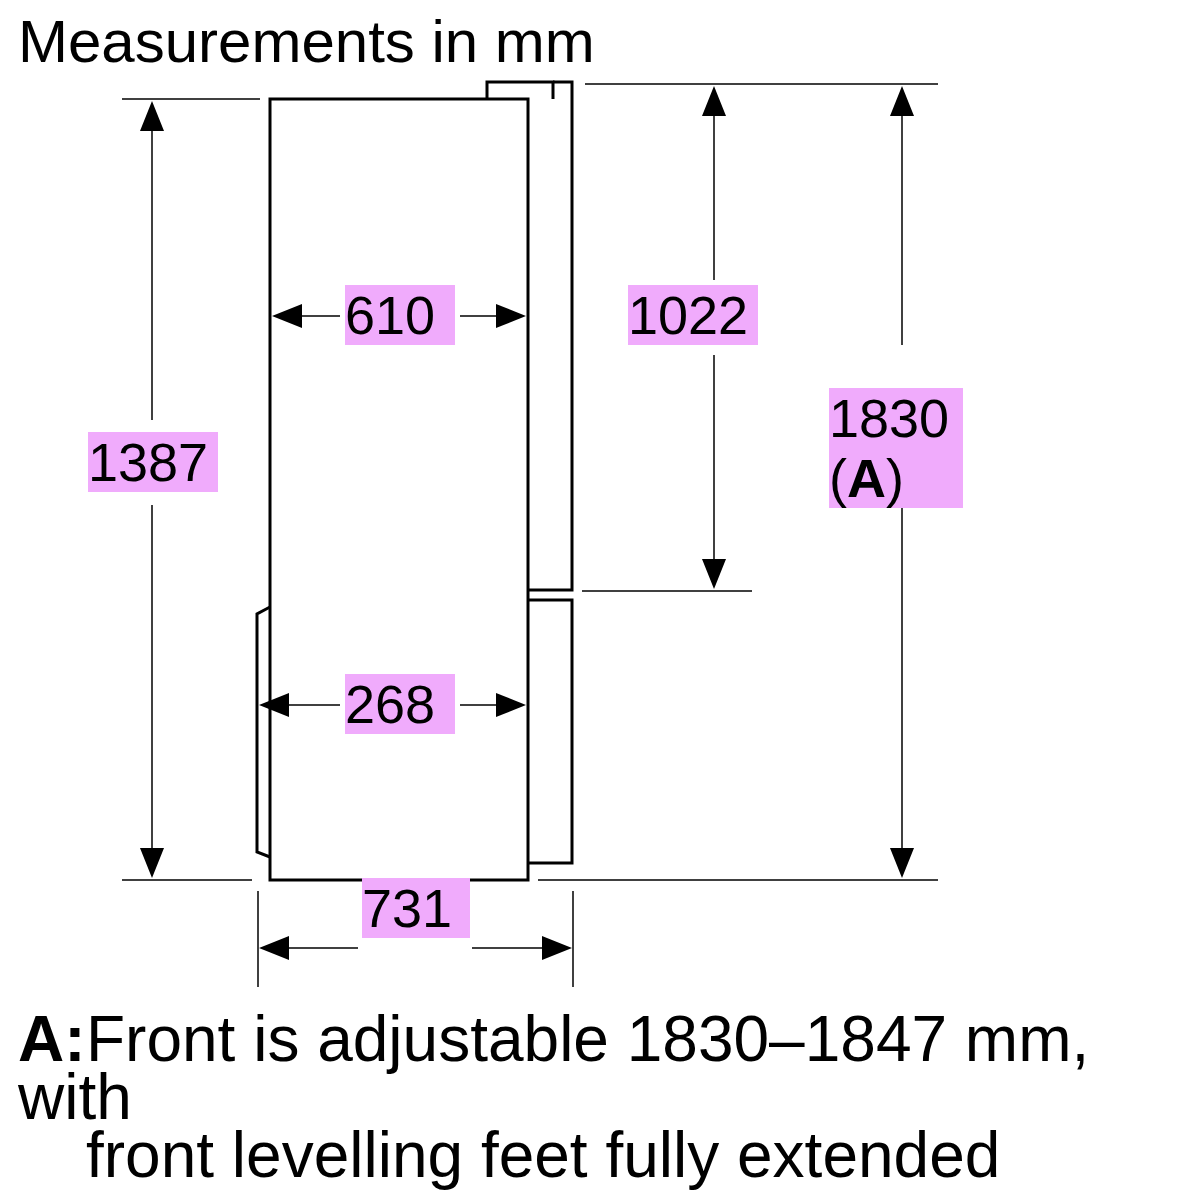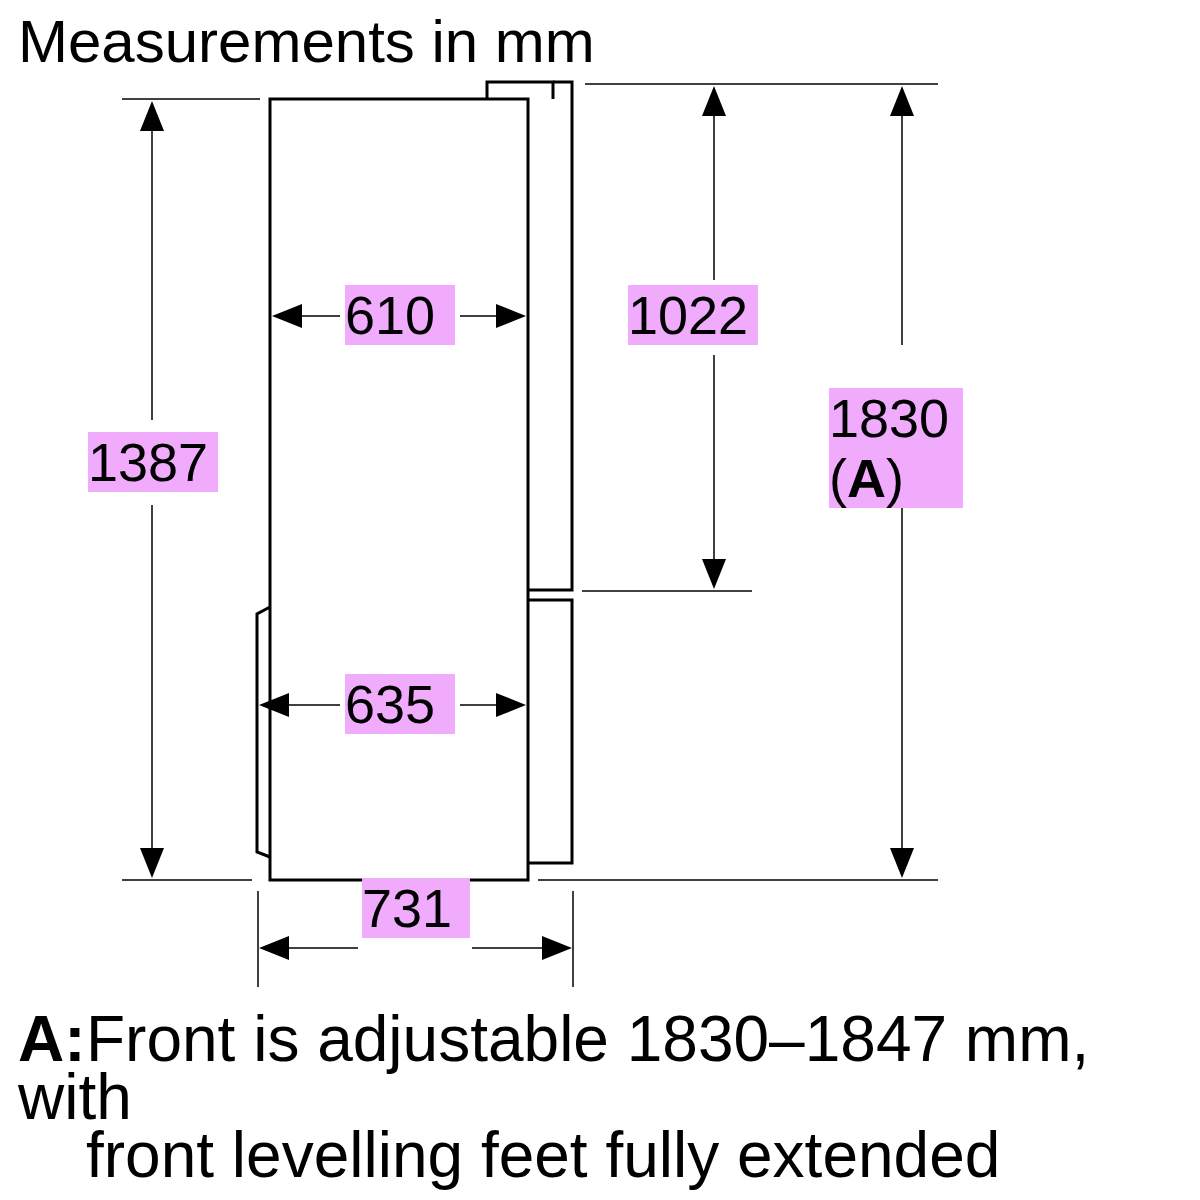--- a/index.html
+++ b/index.html
@@ -85,21 +85,21 @@
       <polygon points="259,705 289,693 289,717"></polygon>
       <polygon points="526,705 496,693 496,717"></polygon>
 
       <polygon points="259,948 289,936 289,960"></polygon>
       <polygon points="572,948 542,936 542,960"></polygon>
     </g>
   </svg>
 
   <div class="dim" style="left:88px;top:432px;width:130px;">1387</div>
   <div class="dim" style="left:345px;top:285px;width:110px;">610</div>
-  <div class="dim" style="left:345px;top:674px;width:110px;">635</div>
+  <div class="dim" style="left:345px;top:674px;width:110px;">268</div>
   <div class="dim" style="left:362px;top:878px;width:108px;">731</div>
   <div class="dim" style="left:628px;top:285px;width:130px;">1022</div>
   <div class="dim" style="left:829px;top:364px;width:134px;margin-top:24px;">
     <div>1830</div>
     <div><span>(</span><span class="bold">A</span><span>)</span></div>
   </div>
 
   <div class="note">
     <div><span class="key">A:</span><span>Front is adjustable 1830–1847 mm, with</span></div>
     <div class="line2">front levelling feet fully extended</div>

